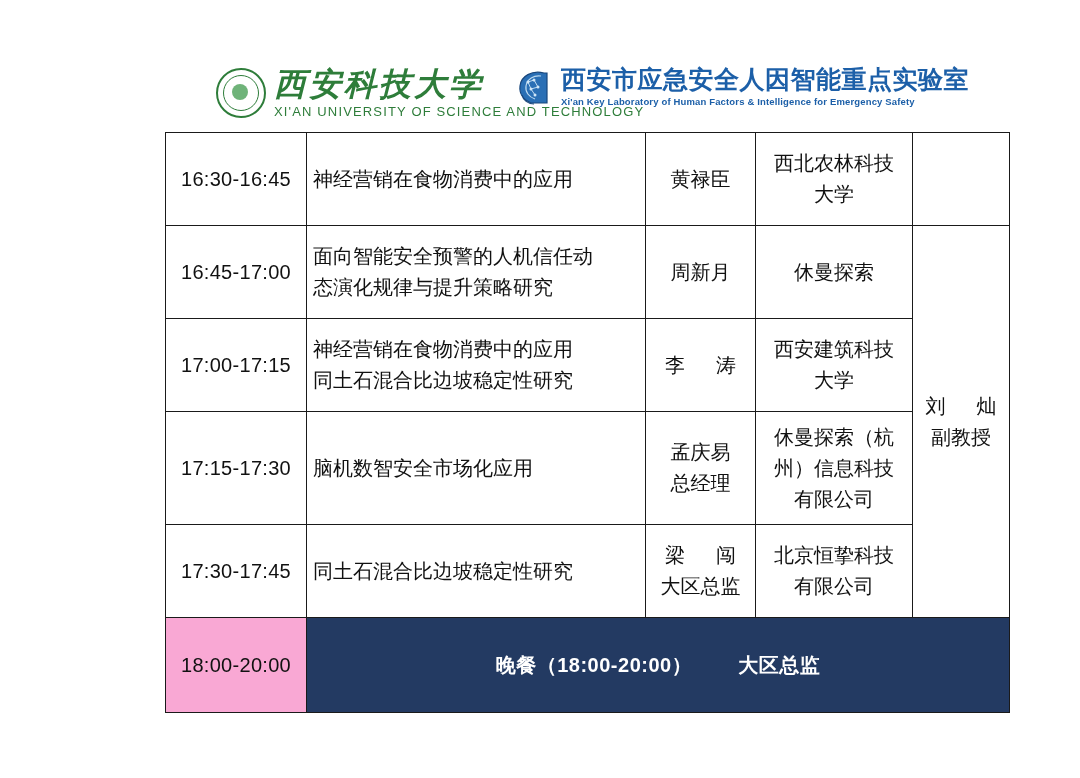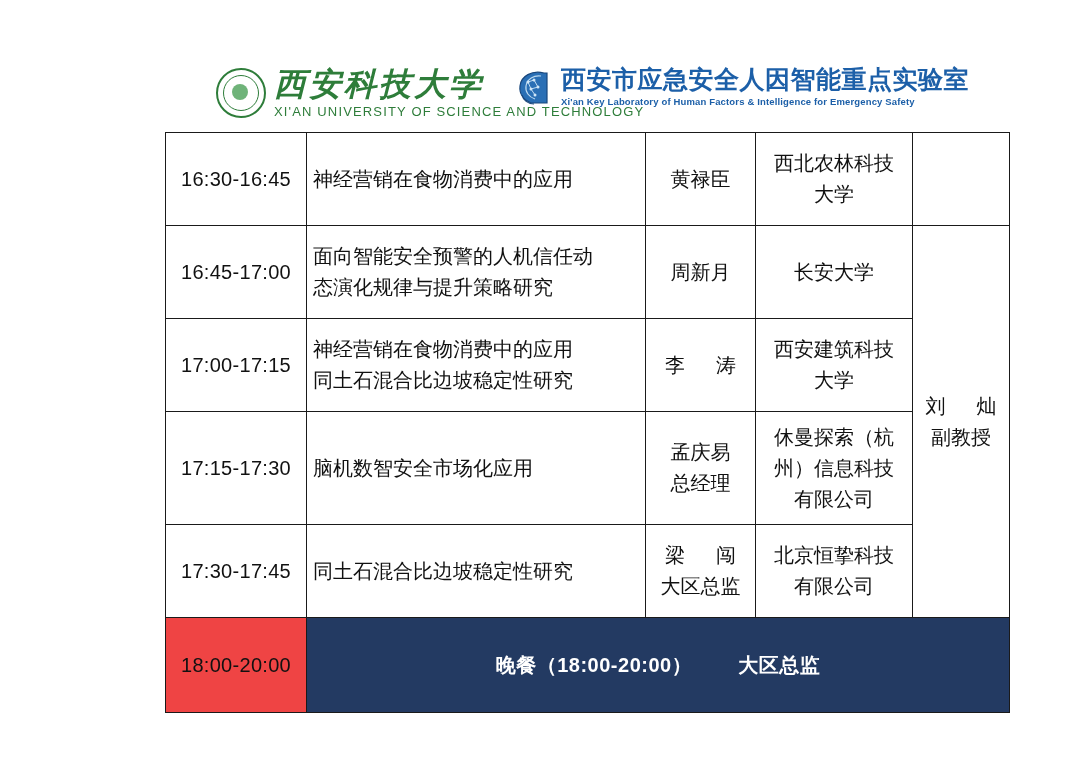--- a/index.html
+++ b/index.html
@@ -158,21 +158,21 @@
   tr.r5 td { height: 84px; }
   tr.meal td { height: 86px; }
 
   td.host-merged {
     text-align: center;
     line-height: 2.0;
   }
 
   td.meal-time {
     text-align: center;
-    background: #ef4444;
+    background: #f9a8d4;
   }
   td.meal-banner {
     background: #233a62;
     color: #ffffff;
     font-weight: bold;
     text-align: center;
     font-size: 21px;
     letter-spacing: .5px;
     border-color: #233a62;
   }
@@ -233,21 +233,21 @@
         <td class="host"></td>
       </tr>
 
       <tr class="r2">
         <td class="time">16:45-17:00</td>
         <td class="topic">
           <div>面向智能安全预警的人机信任动</div>
           <div>态演化规律与提升策略研究</div>
         </td>
         <td class="name">周新月</td>
-        <td class="org">长安大学</td>
+        <td class="org">休曼探索</td>
         <td class="host host-merged" rowspan="4">
           <div>
             <span>刘</span>
             <span class="sp"></span>
             <span>灿</span>
           </div>
           <div>副教授</div>
         </td>
       </tr>
 

